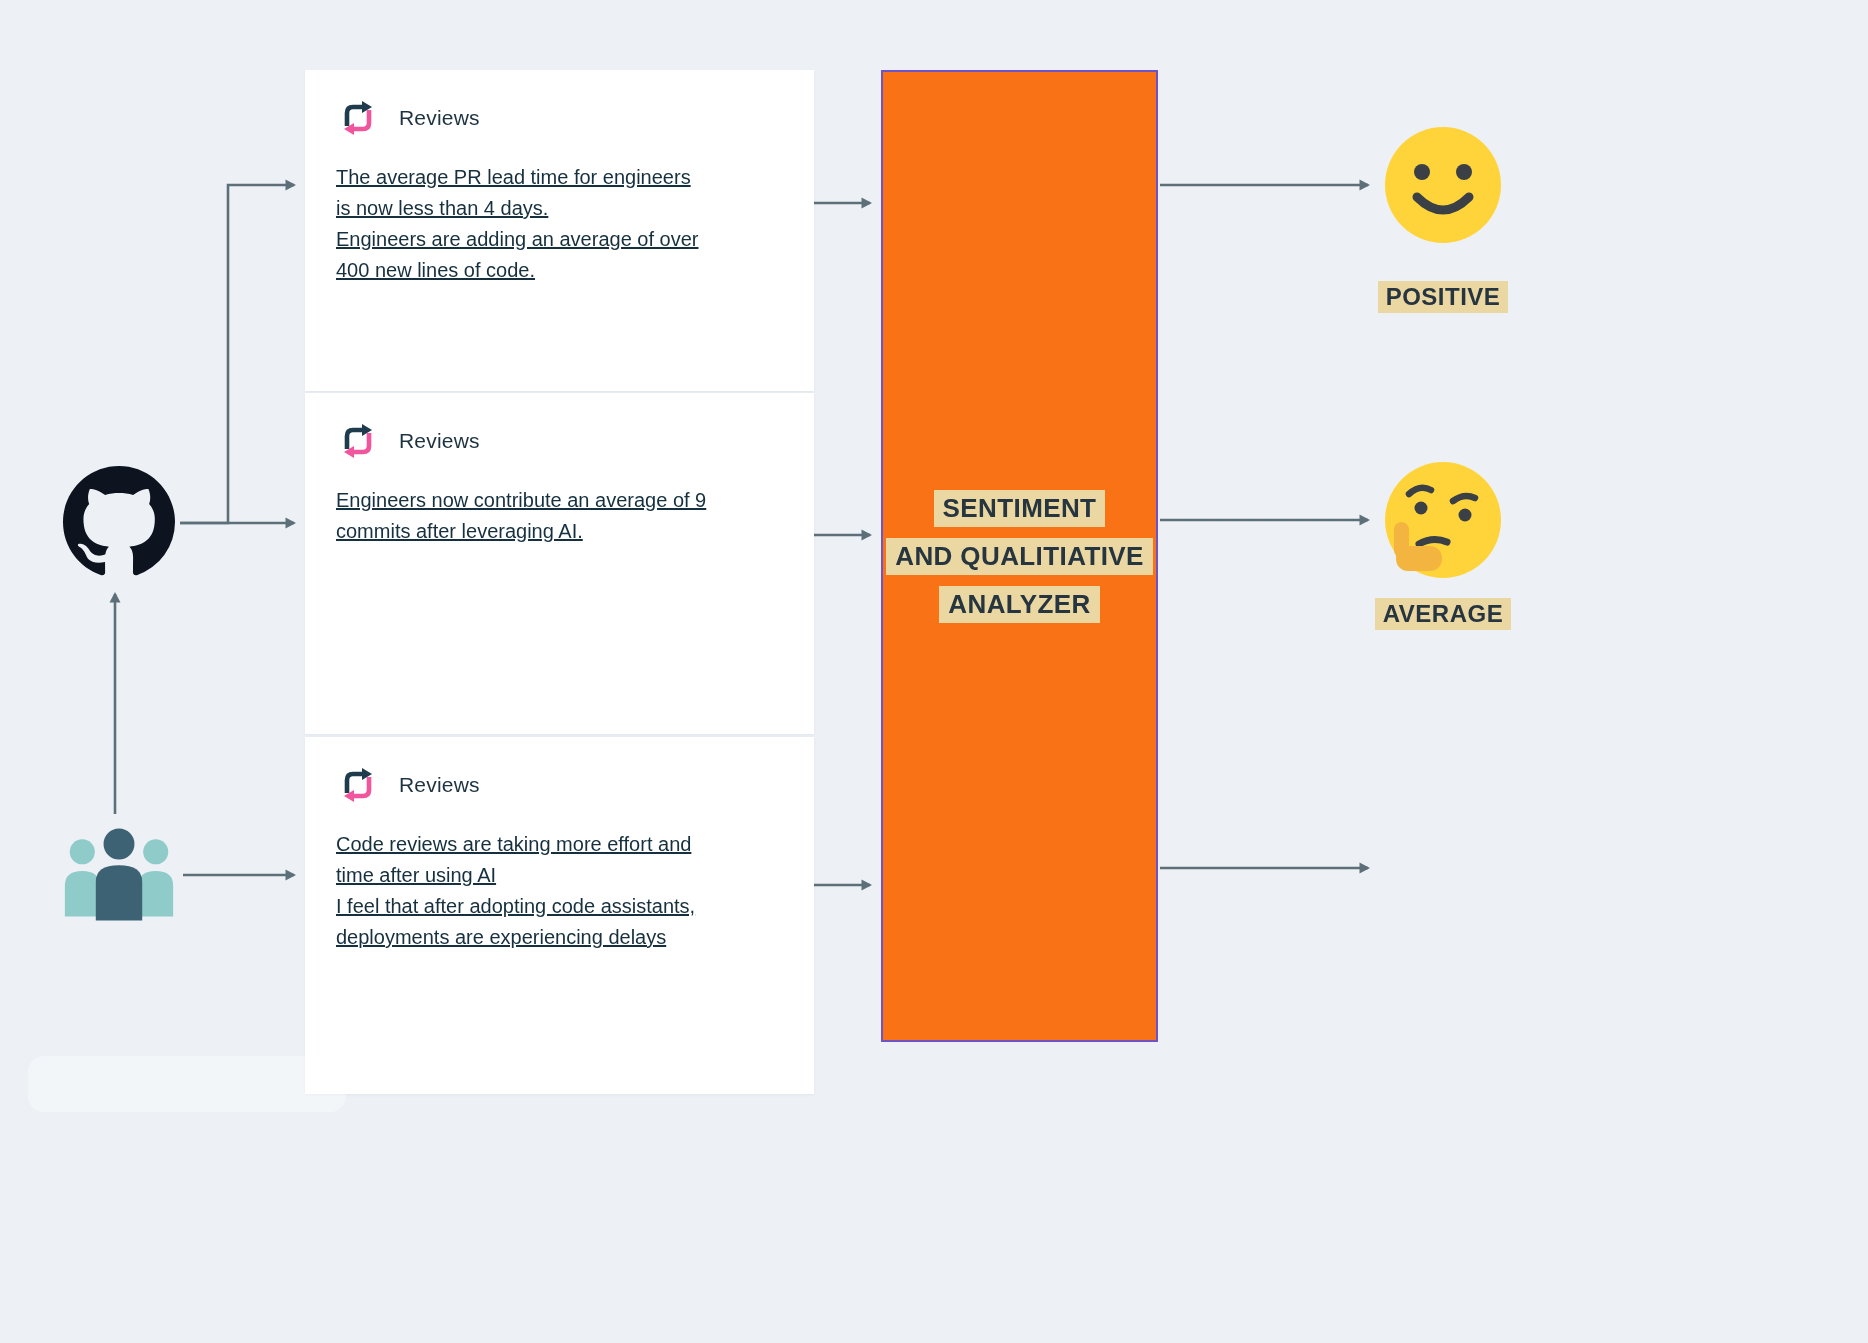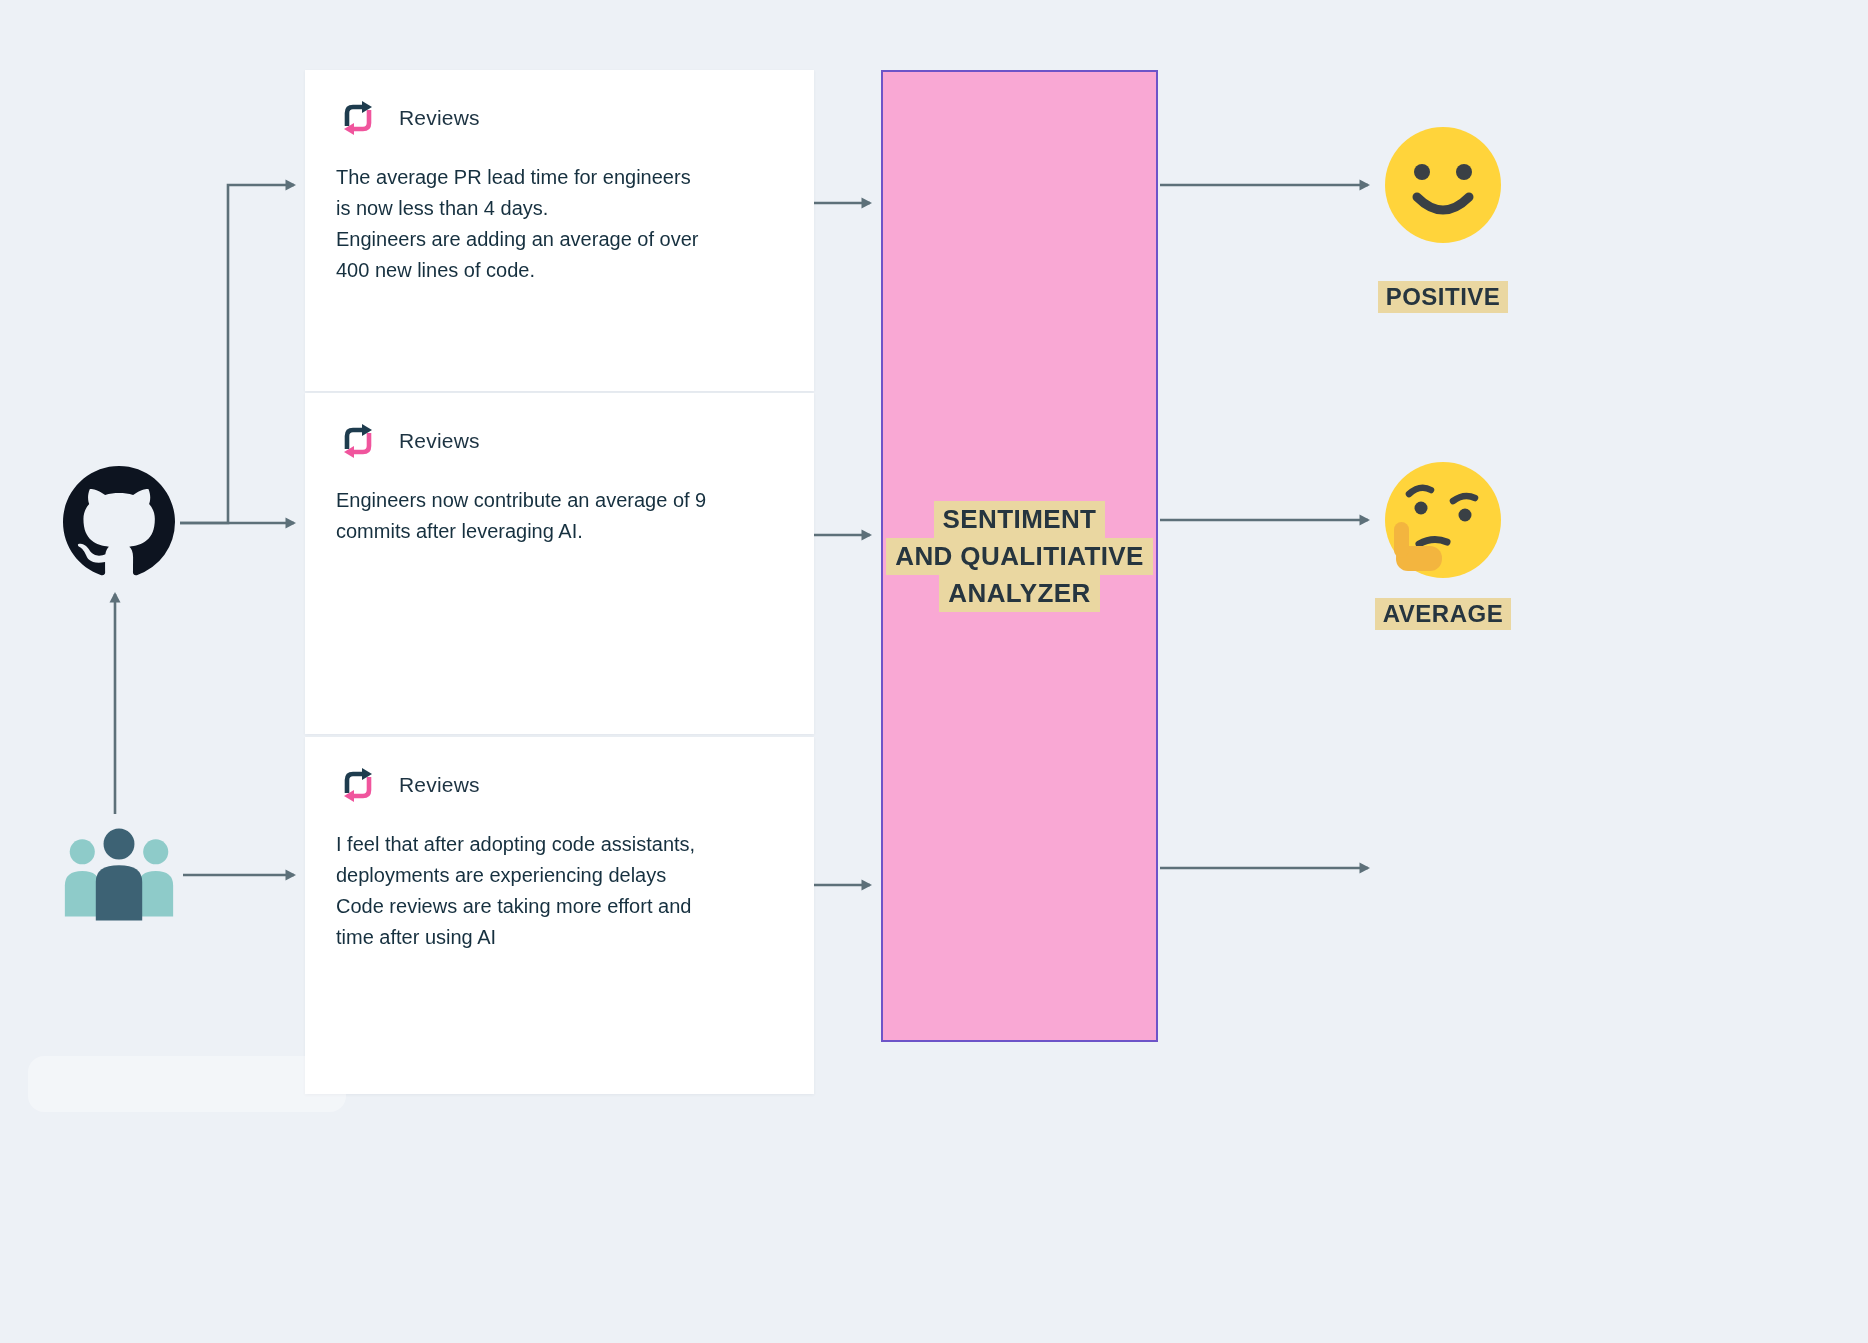--- a/index.html
+++ b/index.html
@@ -30,36 +30,38 @@
 
   .card-header { display: flex; align-items: center; gap: 19px; margin-bottom: 24px; }
   .card-title { font-size: 21px; font-weight: 400; color: #1d3342; letter-spacing: 0.2px; }
   .card-para {
     font-size: 20px;
     font-weight: 500;
     color: #16303f;
     line-height: 1.55;
     max-width: 372px;
     margin: 0;
+    text-decoration: underline;
   }
   .card-para + .card-para { }
 
   
   .analyzer {
     position: absolute;
     left: 881px;
     top: 70px;
     width: 273px;
     height: 968px;
-    background: #f9a8d4;
+    background: #f97316;
     border: 2px solid #6d54c8;
     display: flex;
     flex-direction: column;
     align-items: center;
     justify-content: center;
+    gap: 11px;
     text-align: center;
   }
 
   .tag {
     background: #ead7a1;
     color: #26353f;
     font-weight: 700;
     display: inline-block;
   }
   .analyzer .tag { font-size: 26px; padding: 3px 9px; letter-spacing: 0.4px; }
@@ -177,22 +179,22 @@
       <svg viewBox="0 0 44 40" width="44" height="40">
         <g fill="none" stroke-width="4.6">
           <path stroke="#1e3c4e" d="M11 28 V15 Q11 9 17 9 H26"></path>
           <path stroke="#f0559d" d="M33 12 V25 Q33 31 27 31 H18"></path>
         </g>
         <path fill="#1e3c4e" d="M26 3 L36 9 L26 15 Z"></path>
         <path fill="#f0559d" d="M18 25 L8 31 L18 37 Z"></path>
       </svg>
       <span class="card-title">Reviews</span>
     </div>
+    <p class="card-para">Code reviews are taking more effort and time after using AI</p>
     <p class="card-para">I feel that after adopting code assistants, deployments are experiencing delays</p>
-    <p class="card-para">Code reviews are taking more effort and time after using AI</p>
   </div>
 
   <div class="analyzer">
     <span class="tag">SENTIMENT</span>
     <span class="tag">AND QUALITIATIVE</span>
     <span class="tag">ANALYZER</span>
   </div>
 
   <div class="output output-positive">
     <svg viewBox="0 0 120 120" width="120" height="120">

